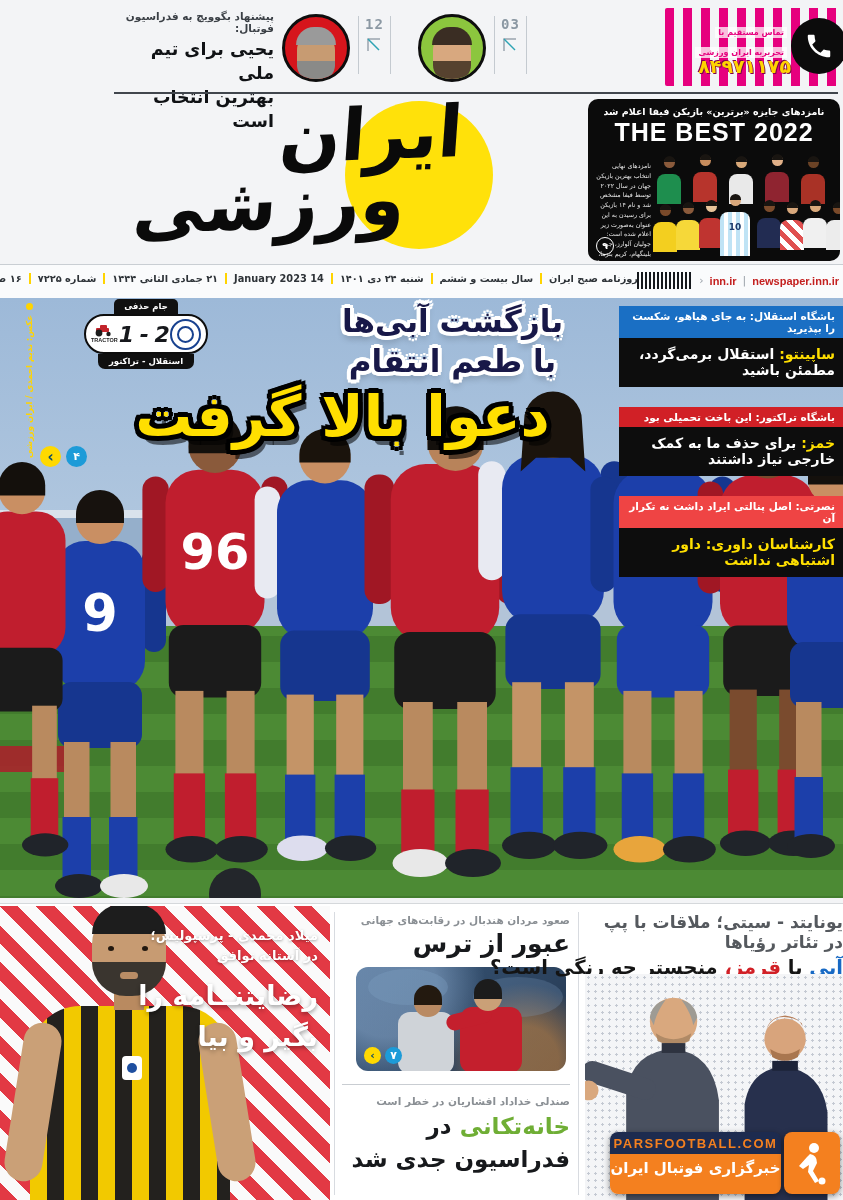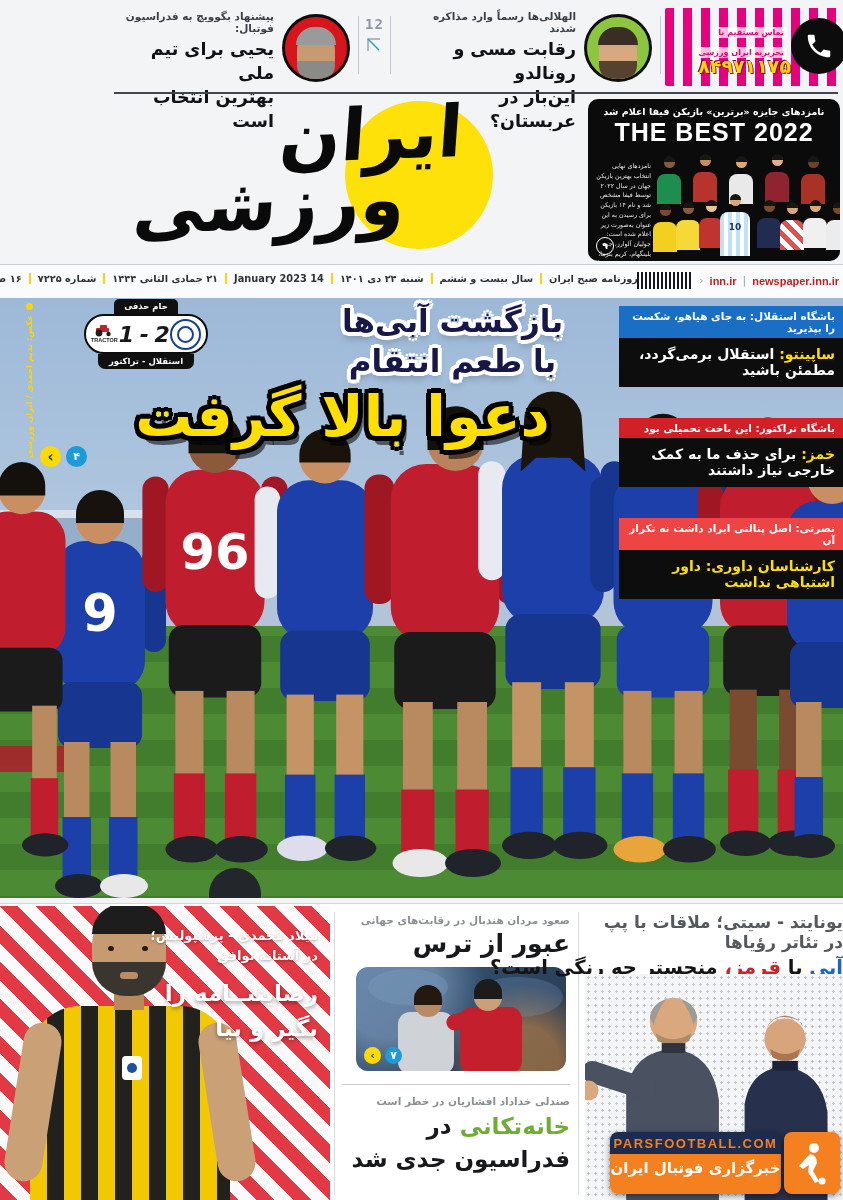--- a/index.html
+++ b/index.html
@@ -90,38 +90,38 @@
     justify-content:space-between;padding:0 5px;position:relative;}
   .mb-team{display:flex;flex-direction:column;align-items:center;line-height:1;}
   .mb-team span{font-size:5.5px;font-weight:bold;color:#1c1c1c;font-family:"Liberation Sans",sans-serif;margin-top:1px;}
   .mb-score{font-size:22px;font-weight:bold;font-style:italic;color:#16181c;letter-spacing:-1px;}
   .mb-crest{width:27px;height:27px;border-radius:50%;border:2px solid #17418f;background:#fff;display:flex;align-items:center;justify-content:center;}
   .crest-inner{width:13px;height:13px;border-radius:50%;border:2px solid #17418f;}
   .mb-bottom{width:96px;margin:0 auto;background:#101010;color:#fff;font-size:8.5px;font-weight:bold;text-align:center;
     padding:2px 0 3px;border-radius:0 0 7px 7px;direction:rtl;}
   
   .sidecol{position:absolute;left:575px;top:306px;width:268px;z-index:6;}
-  .sstory{margin-bottom:31px;padding-left:44px;}
+  .sstory{margin-bottom:20px;padding-left:44px;}
   .skicker{color:#fff;font-size:10.5px;font-weight:bold;padding:4px 8px 4px;text-align:right;direction:rtl;}
   .k0{background:#1a6fc4;}
   .k1{background:#d12026;}
   .k2{background:#ef4444;}
   .sblack{background:#0d0d0d;color:#fff;font-size:14px;font-weight:bold;padding:8px 8px 9px;text-align:right;direction:rtl;}
   .sname{color:#ffdf00;}
   .sstory:nth-child(3) .srest{color:#ffdf00;}
   
   .bottom{position:absolute;top:903px;left:0;width:843px;height:297px;background:#fff;border-top:1px solid #d5d8db;}
   .vsep{position:absolute;top:8px;height:283px;width:1px;background:#d8dbe0;}
   .v1{left:334px;}.v2{left:578px;}
   .panel-transfer{position:absolute;left:0;top:2px;width:330px;height:295px;overflow:hidden;
     background:repeating-linear-gradient(45deg,#e23944 0 13px,#fafafa 13px 26px);}
   .t-kicker{position:absolute;right:12px;top:20px;z-index:3;text-align:right;direction:rtl;color:#fff;
     font-size:13px;font-weight:bold;line-height:1.55;text-shadow:0 1px 3px rgba(0,0,0,.35);}
   .t-head{position:absolute;right:12px;top:70px;z-index:3;direction:rtl;color:#fff;
-    font-size:23px;font-weight:bold;line-height:1.5;text-shadow:0 2px 4px rgba(0,0,0,.4);}
+    font-size:27px;font-weight:bold;line-height:1.5;text-shadow:0 2px 4px rgba(0,0,0,.4);}
   .aek{position:absolute;left:30px;top:0;width:260px;height:295px;z-index:2;}
   .aek-head{position:absolute;left:62px;top:2px;width:74px;height:88px;border-radius:36px;background:#c79b72;}
   .aek-hair{position:absolute;left:62px;top:-2px;width:74px;height:30px;border-radius:36px 36px 0 0;background:#1d1d1d;}
   .aek-beard{position:absolute;left:62px;top:56px;width:74px;height:34px;border-radius:0 0 36px 36px;background:#3a352f;}
   .aek-mouth{position:absolute;left:90px;top:66px;width:18px;height:7px;border-radius:4px;background:#b98d66;}
   .aek-eye{position:absolute;top:40px;width:6px;height:5px;border-radius:50%;background:#22180f;}
   .e1{left:78px;}.e2{left:112px;}
   .aek-neck{position:absolute;left:84px;top:86px;width:30px;height:18px;background:#b98a60;}
   .aek-torso{position:absolute;left:0;top:100px;width:200px;height:195px;border-radius:50px 50px 0 0;
     background:repeating-linear-gradient(90deg,#f2c900 0 17px,#23211e 17px 34px);}
@@ -183,25 +183,20 @@
         <svg width="18" height="18" viewBox="0 0 18 18">
           <path d="M3 15 L3 3 L15 3" stroke="#9aa4ae" stroke-width="1.5" fill="none"></path>
           <path d="M3 3 L14 14" stroke="#2ea3b4" stroke-width="1.5"></path>
         </svg>
       </div>
       <div class="vhair"></div>
     </div>
   </div>
 
   <div class="hstory hs-right">
-    <div class="htext">
-      <div class="hkicker">الهلالی‌ها رسماً وارد مذاکره شدند</div>
-      <div class="hhead">رقابت مسی و رونالدو</div>
-      <div class="hhead">این‌بار در عربستان؟</div>
-    </div>
     <div class="hphoto hp-green">
       <div class="face f2"></div>
       <div class="hair hair-brown"></div>
       <div class="beard beard-brown"></div>
     </div>
     <div class="hpagecol">
       <div class="vhair"></div>
       <div class="pnumwrap">
         <span class="pnum">03</span>
         <svg width="18" height="18" viewBox="0 0 18 18">

